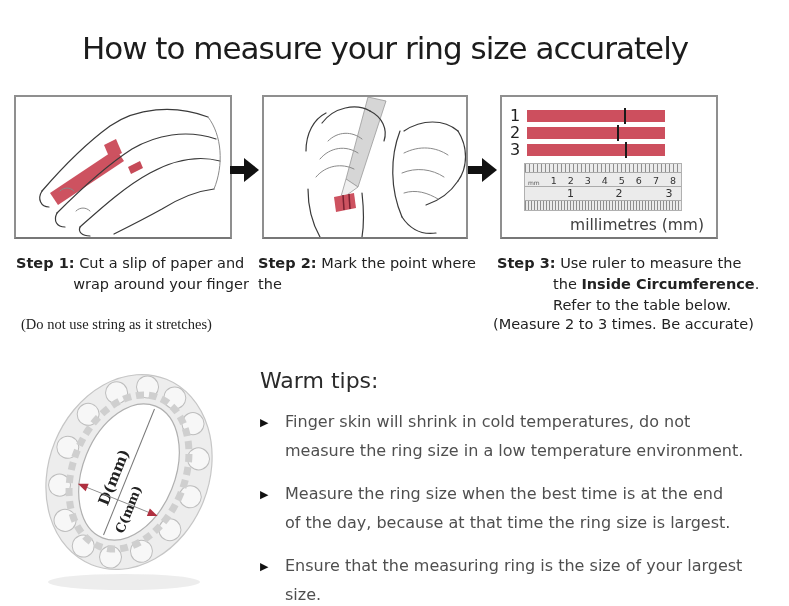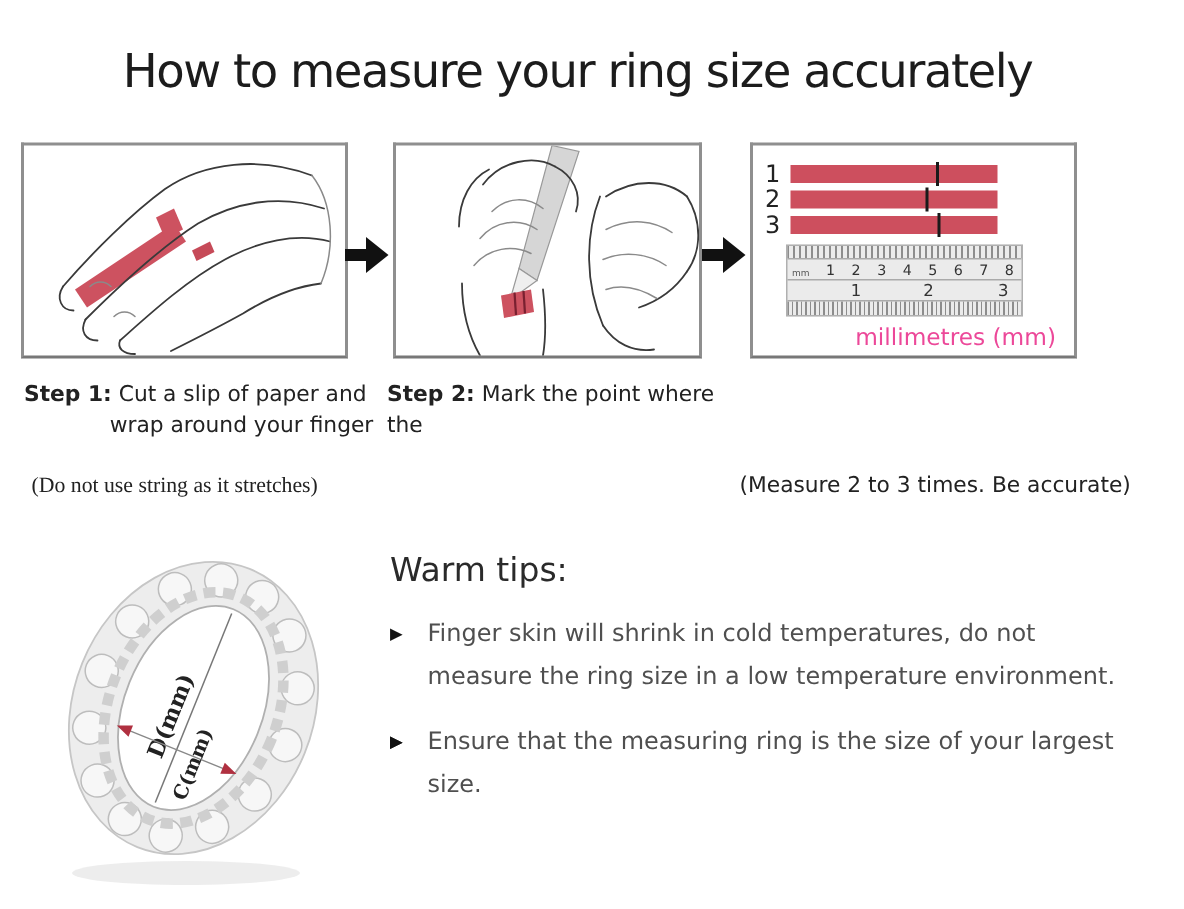--- a/index.html
+++ b/index.html
@@ -29,21 +29,21 @@
   .ruler-ticks-top{height:8px;border-bottom:1px solid #aaa;
       background:repeating-linear-gradient(90deg,#8d8d8d 0 1px,transparent 1px 4px);}
   .ruler-cm-row{display:flex;justify-content:space-between;align-items:flex-end;
       padding:0 5px 0 3px;font-size:9.5px;height:13px;color:#333;}
   .ruler-unit{font-size:6px;color:#555;}
   .ruler-inch-row{position:relative;height:13px;border-top:1px solid #aaa;font-size:11px;color:#333;}
   .ruler-inch-row span{position:absolute;top:0;}
   .in1{left:27%;} .in2{left:58%;} .in3{left:90%;}
   .ruler-ticks-bottom{height:9px;border-top:1px solid #aaa;
       background:repeating-linear-gradient(90deg,#8d8d8d 0 1px,transparent 1px 3px);}
-  .ruler-caption{position:absolute;right:12px;top:119px;font-size:15.5px;color:#ec4899;}
+  .ruler-caption{position:absolute;right:12px;top:119px;font-size:15.5px;color:#404040;}
   
   .caption{position:absolute;top:253px;font-size:14.5px;line-height:21px;color:#222;}
   .caption b{font-weight:700;}
   .cap1{left:16px;width:236px;}
   .cap2{left:258px;width:236px;}
   .cap3{left:497px;width:292px;}
   .cap1 .indent{padding-left:54px;text-align:center;}
   .cap2 .indent{padding-left:37px;}
   .cap3 .indent{padding-left:56px;}
   .note{position:absolute;font-size:14.5px;color:#222;}
@@ -169,20 +169,25 @@
     </div>
     <div class="ruler-caption">millimetres (mm)</div>
   </div>
 
   <div class="caption cap1">
     <div><b>Step 1:</b> <span>Cut a slip of paper and</span></div>
     <div class="indent">wrap around your finger</div>
   </div>
   <div class="caption cap2">
     <div><b>Step 2:</b> <span>Mark the point where the</span></div>
+  </div>
+  <div class="caption cap3">
+    <div><b>Step 3:</b> <span>Use ruler to measure the</span></div>
+    <div class="indent"><span>the </span><b>Inside Circumference</b><span>.</span></div>
+    <div class="indent">Refer to the table below.</div>
   </div>
 
   <div class="note note1">(Do not use string as it stretches)</div>
   <div class="note note3">(Measure 2 to 3 times. Be accurate)</div>
 
   <div class="ring-wrap">
     <svg width="252" height="244" viewBox="0 0 252 244">
       <ellipse cx="120" cy="222" rx="76" ry="8" fill="#dedede" opacity="0.55"></ellipse>
       <g transform="translate(125,112) rotate(22)">
         <ellipse rx="80" ry="100" fill="#ededed" stroke="#c6c6c6" stroke-width="1.2"></ellipse>
@@ -215,20 +220,21 @@
   </div>
 
   <div class="tips">
     <div class="tips-heading">Warm tips:</div>
     <div class="tip">
       <span class="tip-bullet">▶</span>
       <span class="tip-text"><span>Finger skin will shrink in cold temperatures, do not</span><br><span>measure the ring size in a low temperature environment.</span></span>
     </div>
     <div class="tip">
       <span class="tip-bullet">▶</span>
+      <span class="tip-text"><span>Measure the ring size when the best time is at the end</span><br><span>of the day, because at that time the ring size is largest.</span></span>
     </div>
     <div class="tip">
       <span class="tip-bullet">▶</span>
       <span class="tip-text"><span>Ensure that the measuring ring is the size of your largest</span><br><span>size.</span></span>
     </div>
   </div>
 
 </div>
 
 </body></html>

